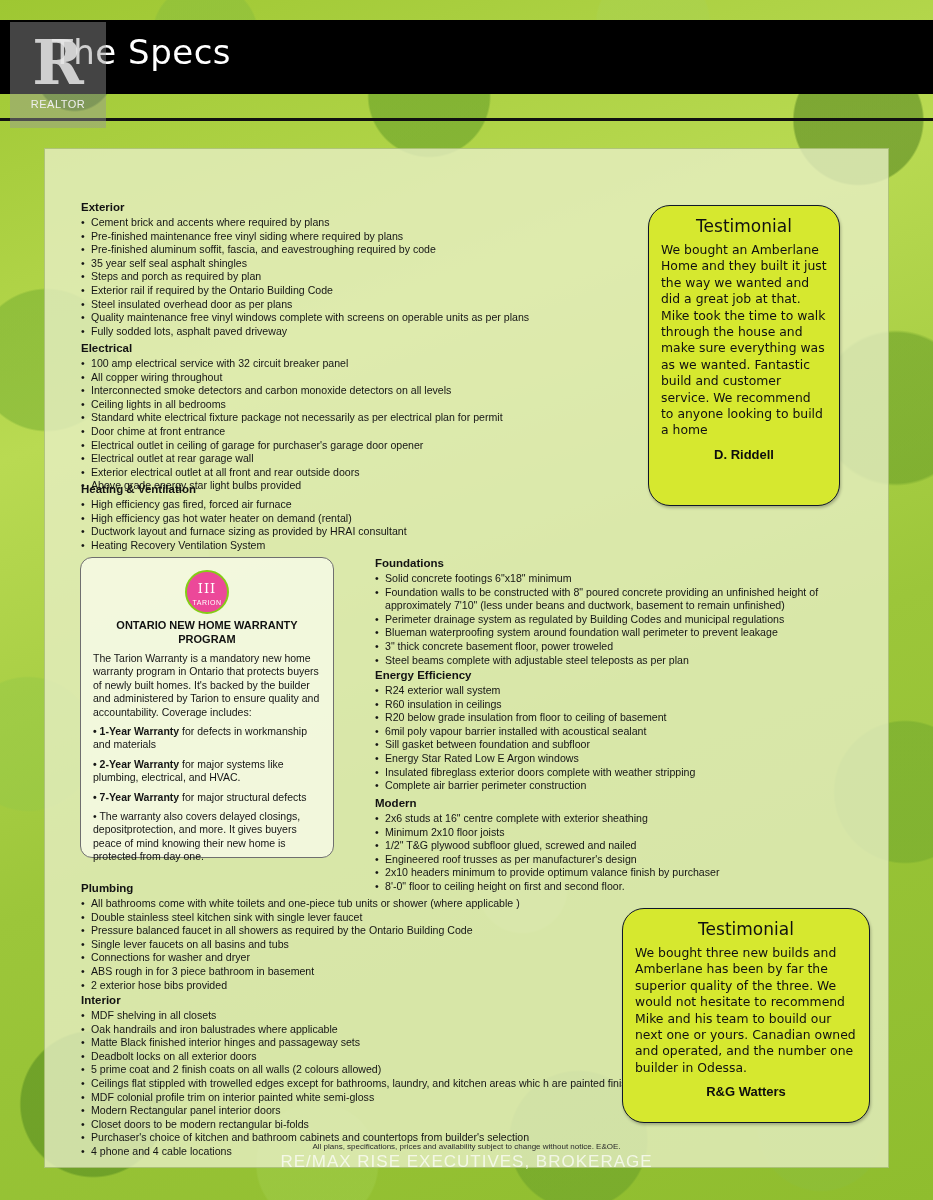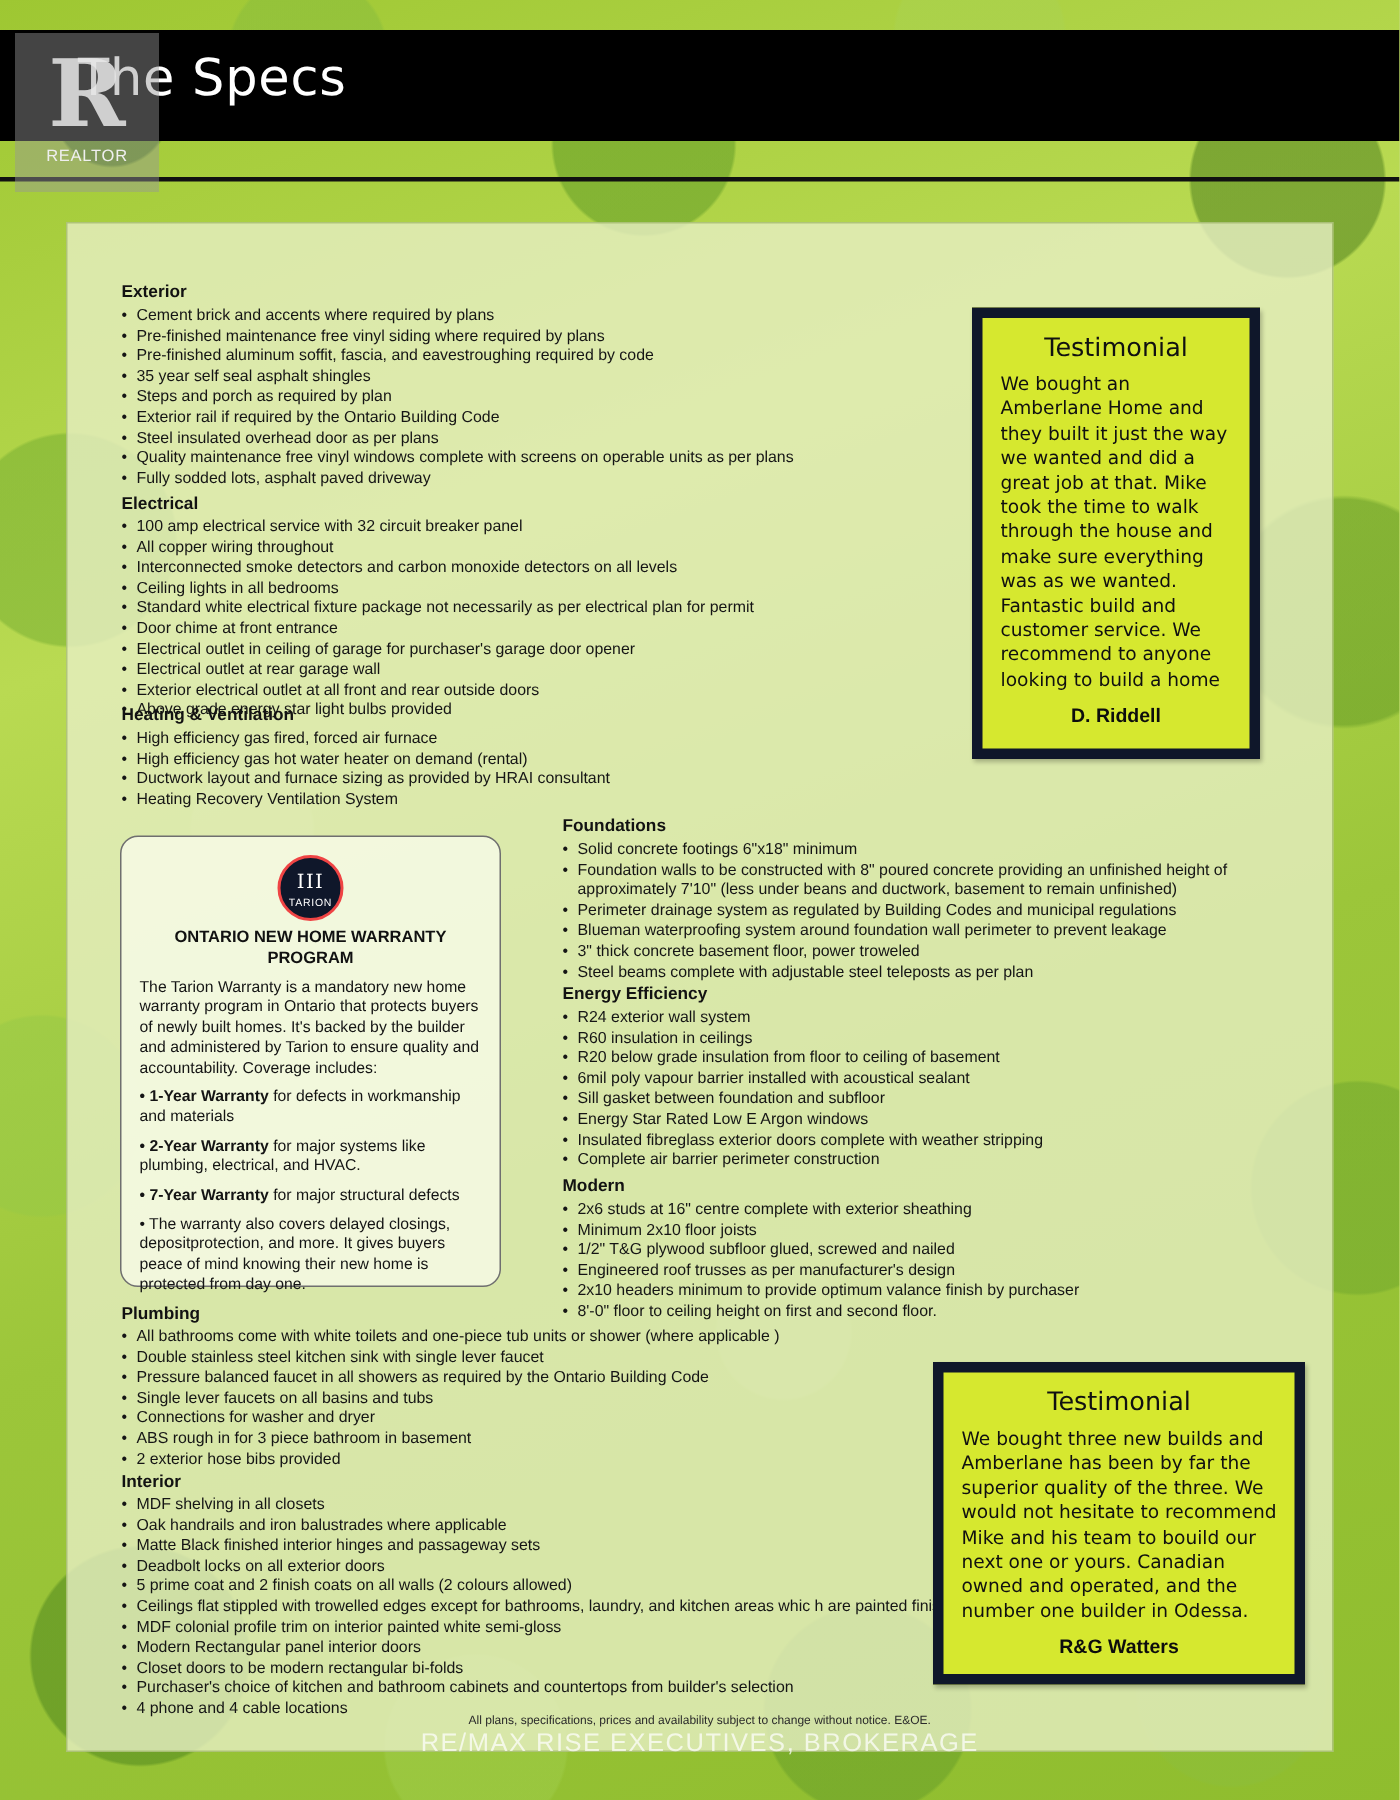--- a/index.html
+++ b/index.html
@@ -91,21 +91,21 @@
   
   .panel {
     position: absolute;
     left: 44px; top: 148px;
     width: 845px; height: 1020px;
     background: rgba(231,239,196,0.80);
     border: 1px solid rgba(120,150,60,.45);
     z-index: 3;
   }
 
-  .section { position: absolute; }
+  .section { position: absolute; margin-top: 12px; }
   .sec-title {
     font-size: 11.5px;
     font-weight: 700;
     color: #121212;
     margin-bottom: 3px;
   }
   ul.bullets { list-style: none; margin: 0; padding: 0; }
   ul.bullets li {
     font-size: 10.6px;
     color: #151515;
@@ -115,22 +115,22 @@
   }
   ul.bullets li::before {
     content: "•";
     position: absolute; left: 0; top: 0;
   }
 
   
   .testimonial {
     position: absolute;
     background: #d6e82f;
-    border: 7px solid #0f172a;
-    border-radius: 0;
+    border: 1px solid #0f172a;
+    border-radius: 22px;
     box-shadow: 1px 2px 3px rgba(0,0,0,.25);
     padding: 8px 12px 10px;
     z-index: 4;
   }
   .testimonial h3 {
     margin: 2px 0 6px;
     text-align: center;
     font-size: 17px;
     font-weight: 400;
     color: #111;
@@ -160,22 +160,22 @@
     background: rgba(244,248,225,.92);
     border: 1px solid #6f6f6f;
     border-radius: 12px;
     padding: 10px 12px;
     z-index: 4;
   }
   .tarion-logo {
     width: 44px; height: 44px;
     margin: 2px auto 4px;
     border-radius: 50%;
-    background: #0f172a;
-    border: 2px solid #ef4444;
+    background: #ec4899;
+    border: 2px solid #84cc16;
     position: relative;
   }
   .tarion-logo .pillars {
     position: absolute; left: 0; right: 0; top: 9px;
     text-align: center;
     color: #ffffff;
     font-size: 13px;
     letter-spacing: 1px;
     font-family: "DejaVu Serif", serif;
   }

